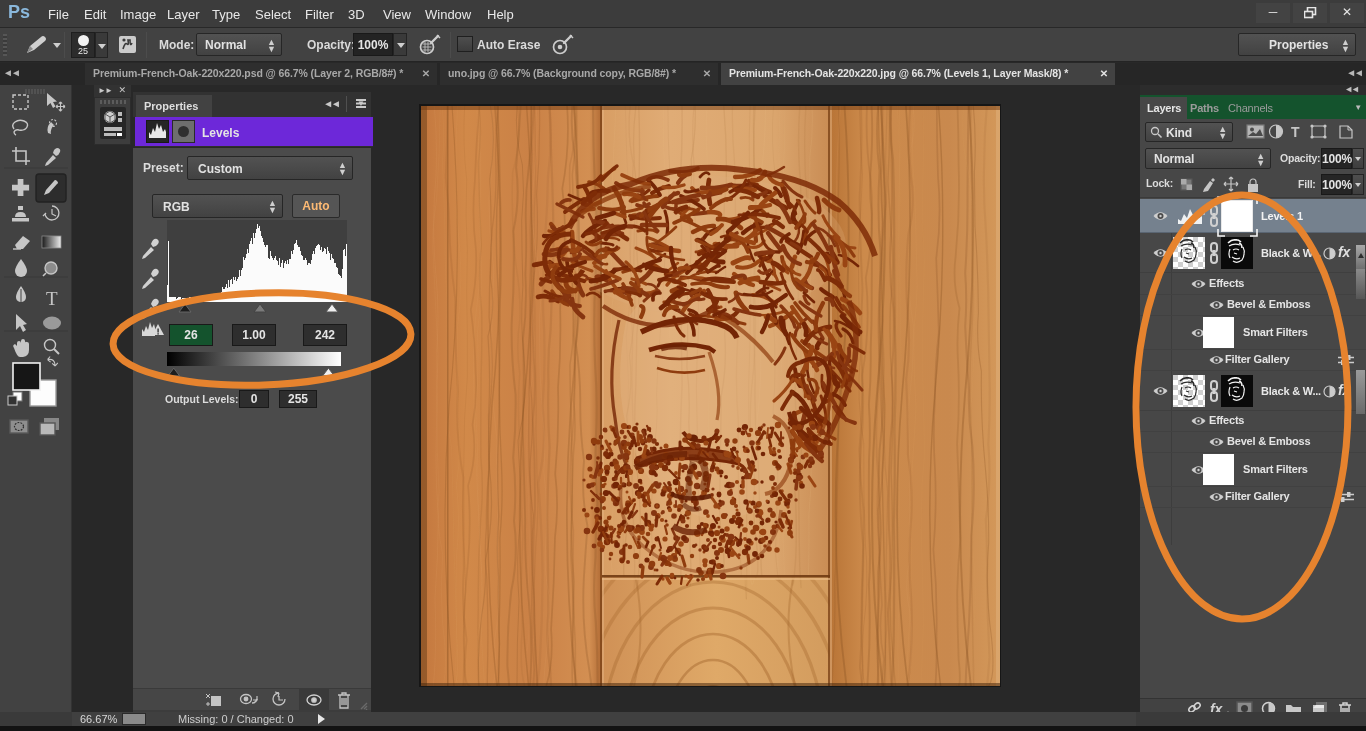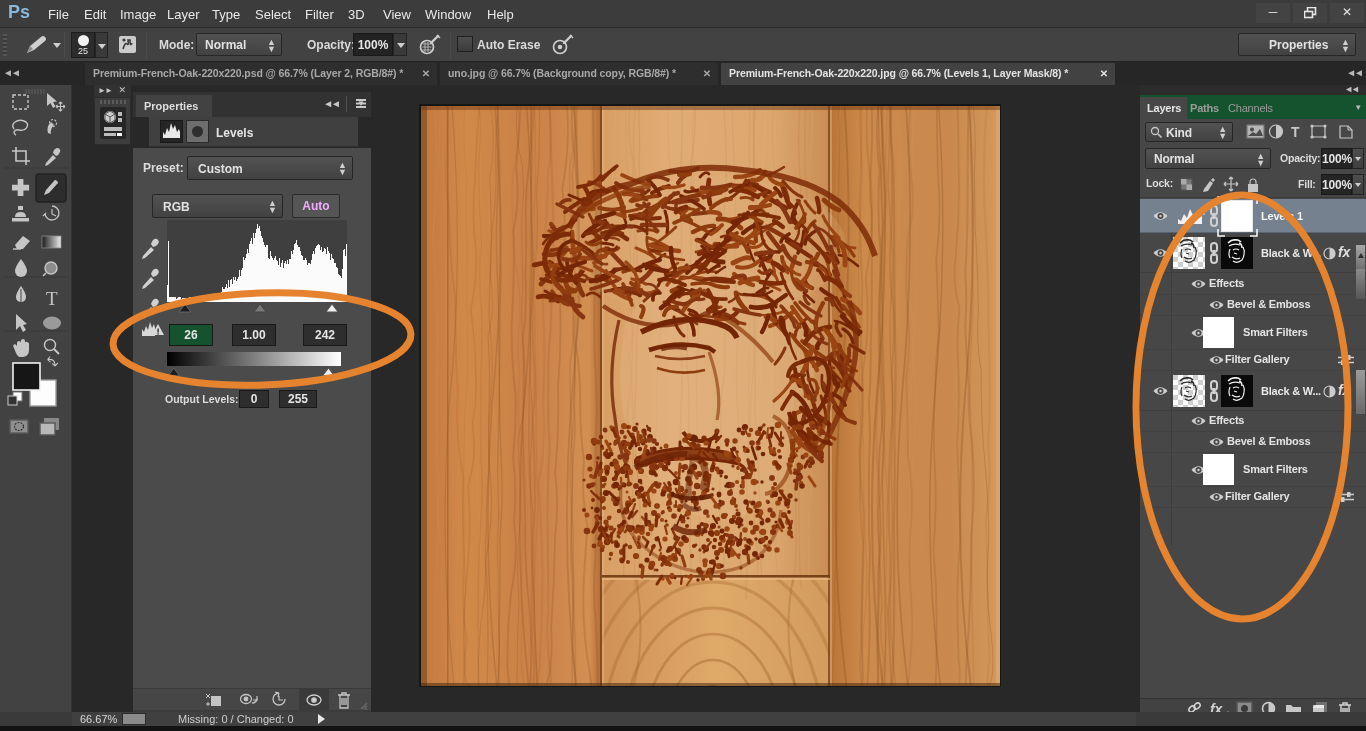--- a/index.html
+++ b/index.html
@@ -1680,21 +1680,21 @@
   <div id="propspanel" style="position:absolute;left:133px;top:92px;width:238px;height:626px">
 
     <div class="abs" style="left:0;top:0;width:238px;height:25px;background:#323232">
       <div class="abs" style="left:3px;top:3px;width:76px;height:22px;background:#424242;color:#dedede;font-size:11px;font-weight:bold;padding:5px 0 0 8px">Properties</div>
       <div class="abs" style="right:32px;top:6px;color:#c9c9c9;font-size:10px;letter-spacing:-2px">◄◄</div>
       <div class="abs" style="right:24px;top:4px;width:1px;height:16px;background:#505050"></div>
       <div class="abs" style="right:6px;top:7px;color:#c9c9c9;font-size:8px">▼</div>
       <div class="abs" style="right:5px;top:7px;width:10px;height:1.5px;background:#c9c9c9;box-shadow:0 3.5px #c9c9c9, 0 7px #c9c9c9"></div>
     </div>
 
-    <div class="abs" style="left:16px;top:25px;width:209px;height:30px;background:#404040;border-bottom:1px solid #2f2f2f">
+    <div class="abs" style="left:2px;top:25px;width:238px;height:30px;background:#6d28d9;border-bottom:1px solid #2f2f2f">
       <div class="abs" style="left:11px;top:3px;width:23px;height:23px;background:#252525;border:1px solid #191919">
         <svg width="21" height="21" viewBox="0 0 21 21">
             <path d="M2 17 v-6 l2 3 l2 -7 l2 4 l2 -9 l2 6 l2 -4 l2 7 l2 -3 l1 3 v6 z" fill="#e8e8e8"></path>
           </svg>
       </div>
       <div class="abs" style="left:37px;top:3px;width:23px;height:23px;background:#6e6e6e;border:1px solid #2a2a2a">
         <div class="abs" style="left:5px;top:5px;width:11px;height:11px;border-radius:50%;background:#2f2f2f"></div>
       </div>
       <div class="abs" style="left:67px;top:9px;font-size:12px;font-weight:bold;color:#e4e4e4">Levels</div>
     </div>
@@ -1702,21 +1702,21 @@
     <div class="abs panelbg" style="left:0;top:56px;width:238px;height:540px">
       <div class="abs" style="left:10px;top:13px;font-size:12px;font-weight:bold;color:#dcdcdc">Preset:</div>
       <div class="ddown" style="left:54px;top:8px;width:166px;height:24px">
         <div style="position:absolute;left:10px;top:5px">Custom</div>
         <div class="updn" style="top:5px">▲<br>▼</div>
       </div>
       <div class="ddown" style="left:19px;top:46px;width:131px;height:24px">
         <div style="position:absolute;left:10px;top:5px">RGB</div>
         <div class="updn" style="top:5px">▲<br>▼</div>
       </div>
-      <div class="abs" style="left:159px;top:46px;width:48px;height:24px;background:#555;border:1px solid #2a2a2a;border-radius:2px;color:#f0abfc;font-size:12px;font-weight:bold;text-align:center;line-height:22px">Auto</div>
+      <div class="abs" style="left:159px;top:46px;width:48px;height:24px;background:#555;border:1px solid #2a2a2a;border-radius:2px;color:#fdba74;font-size:12px;font-weight:bold;text-align:center;line-height:22px">Auto</div>
 
       <svg class="abs" style="left:8px;top:82px" width="18" height="90" viewBox="0 0 18 90">
         <g fill="#d0d0d0">
           <path d="M2 26 l8 -9 l3 3 l-9 8 l-3 1 z M10 14 q2 -6 6 -5 q3 2 1 5 q-2 3 -5 3 z"></path>
           <path d="M2 56 l8 -9 l3 3 l-9 8 l-3 1 z M10 44 q2 -6 6 -5 q3 2 1 5 q-2 3 -5 3 z"></path>
           <path d="M2 86 l8 -9 l3 3 l-9 8 l-3 1 z M10 74 q2 -6 6 -5 q3 2 1 5 q-2 3 -5 3 z"></path>
         </g>
       </svg>
 
       <div class="abs" style="left:34px;top:72px;width:180px;height:82px;background:#3f3f3f">

